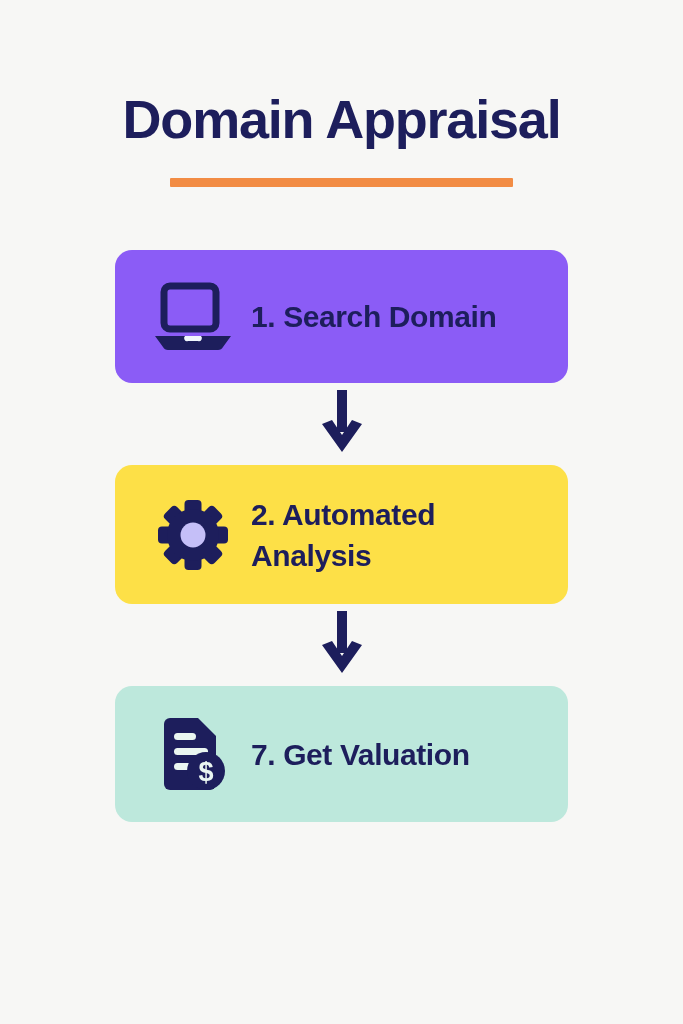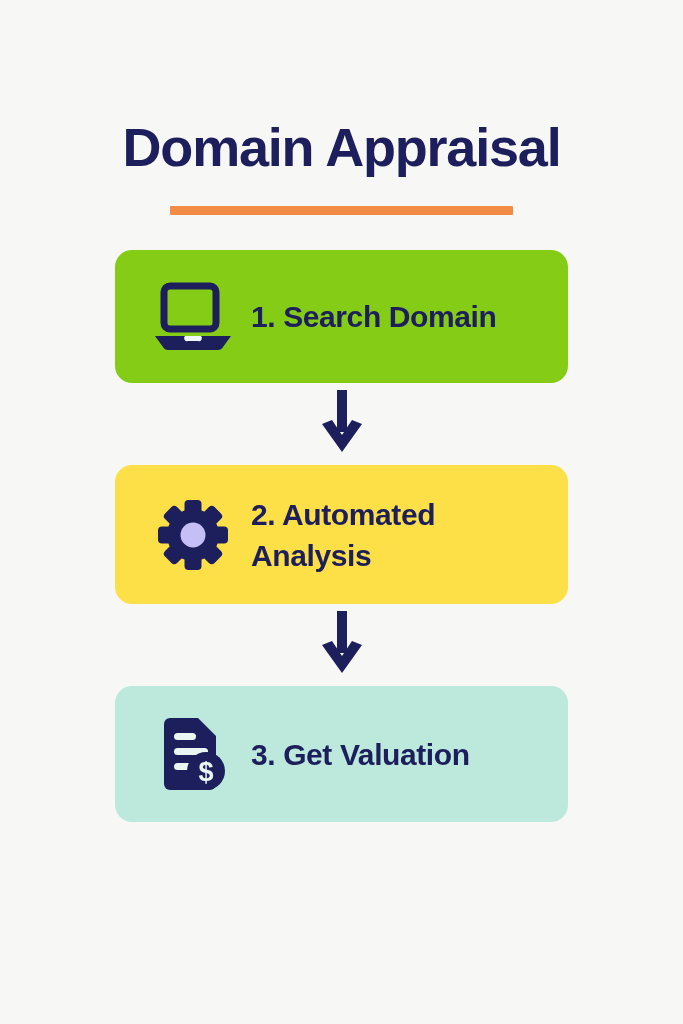--- a/index.html
+++ b/index.html
@@ -22,21 +22,20 @@
     box-sizing: border-box;
   }
 
   
   .title-block {
     position: absolute;
     top: 88px;
     left: 0;
     width: 683px;
     text-align: center;
-    margin-top: 28px;
   }
   .page-title {
     margin: 0;
     font-size: 54px;
     line-height: 62px;
     font-weight: 700;
     letter-spacing: -1.2px;
     color: #1d1e5c;
     white-space: nowrap;
   }
@@ -57,21 +56,21 @@
   }
 
   .step-card {
     box-sizing: border-box;
     width: 453px;
     border-radius: 17px;
     display: flex;
     align-items: center;
     padding: 0 34px 0 40px;
   }
-  .step-card.blue   { background: #84cc16; height: 133px; }
+  .step-card.blue   { background: #8b5cf6; height: 133px; }
   .step-card.purple { background: #fde047; height: 139px; }
   .step-card.mint   { background: #bde8dc; height: 136px; }
 
   .step-icon {
     flex: 0 0 auto;
     width: 76px;
     height: 76px;
     display: flex;
     align-items: center;
     justify-content: center;
@@ -153,17 +152,17 @@
       <span class="step-icon">
         <svg width="70" height="74" viewBox="0 0 70 74" aria-hidden="true">
           <path d="M6 7 a6 6 0 0 1 6 -6 h28 l18 18 v48 a6 6 0 0 1 -6 6 h-40 a6 6 0 0 1 -6 -6 z" fill="#1d1e5c"></path>
           <rect x="16" y="16" width="22" height="7" rx="3.5" fill="#eaf6f1"></rect>
           <rect x="16" y="31" width="34" height="7" rx="3.5" fill="#eaf6f1"></rect>
           <rect x="16" y="46" width="22" height="7" rx="3.5" fill="#eaf6f1"></rect>
           <circle cx="48" cy="54" r="19" fill="#1d1e5c"></circle>
           <text x="48" y="64" text-anchor="middle" font-family="'Liberation Sans', sans-serif" font-size="27" font-weight="700" fill="#eaf6f1">$</text>
         </svg>
       </span>
-      <span class="step-label">3. Get Valuation</span>
+      <span class="step-label">7. Get Valuation</span>
     </div>
 
   </div>
 </div>
 
 </body></html>

